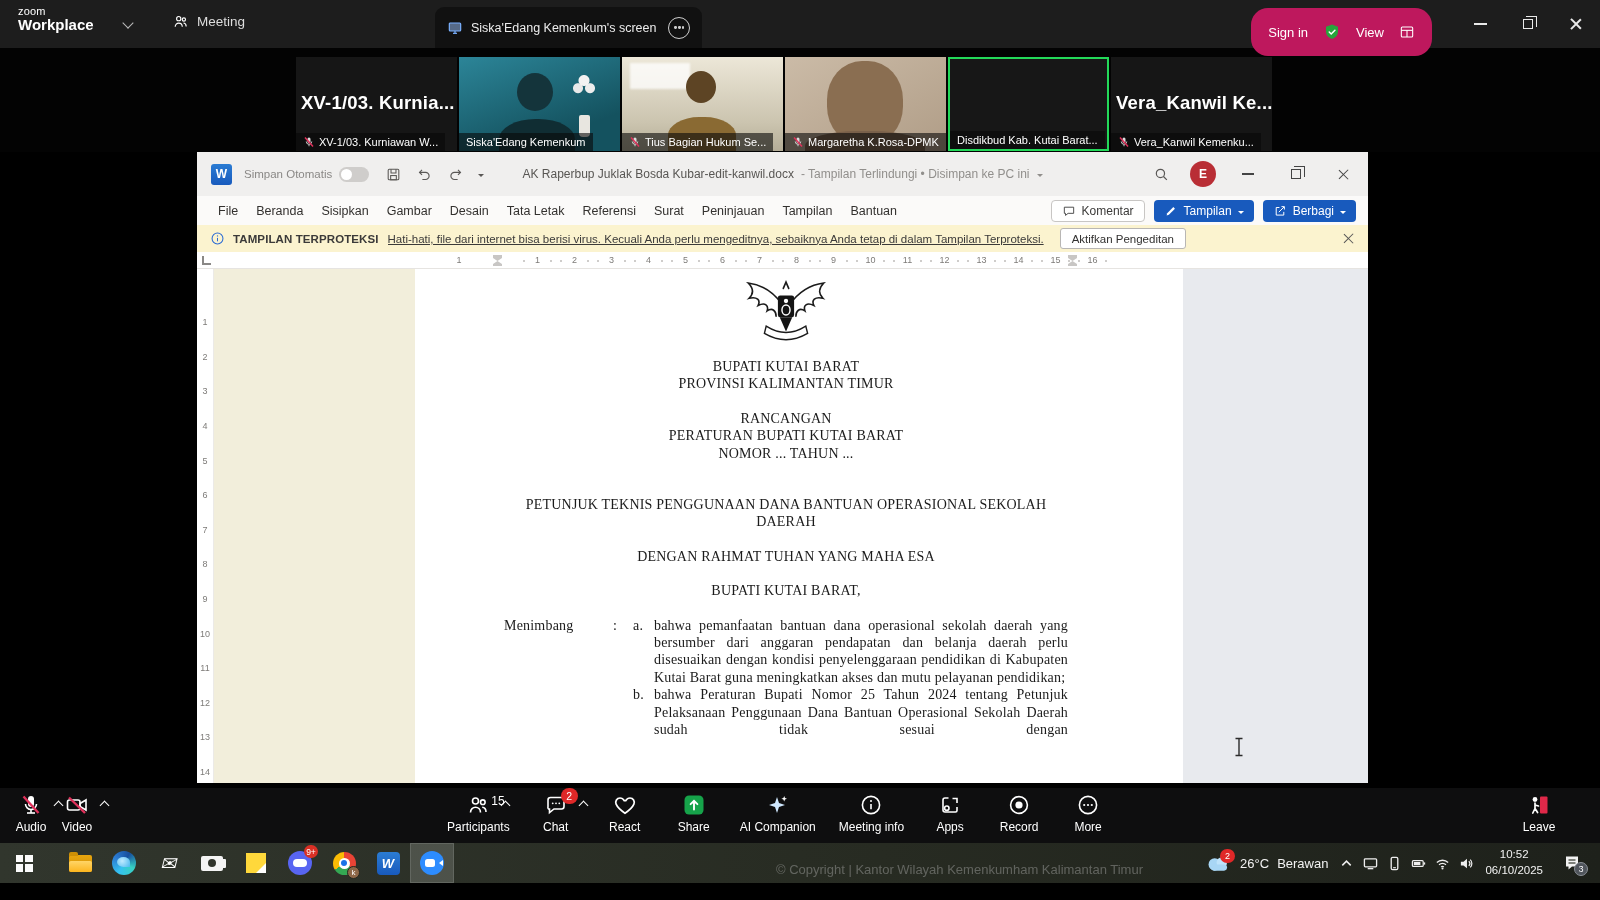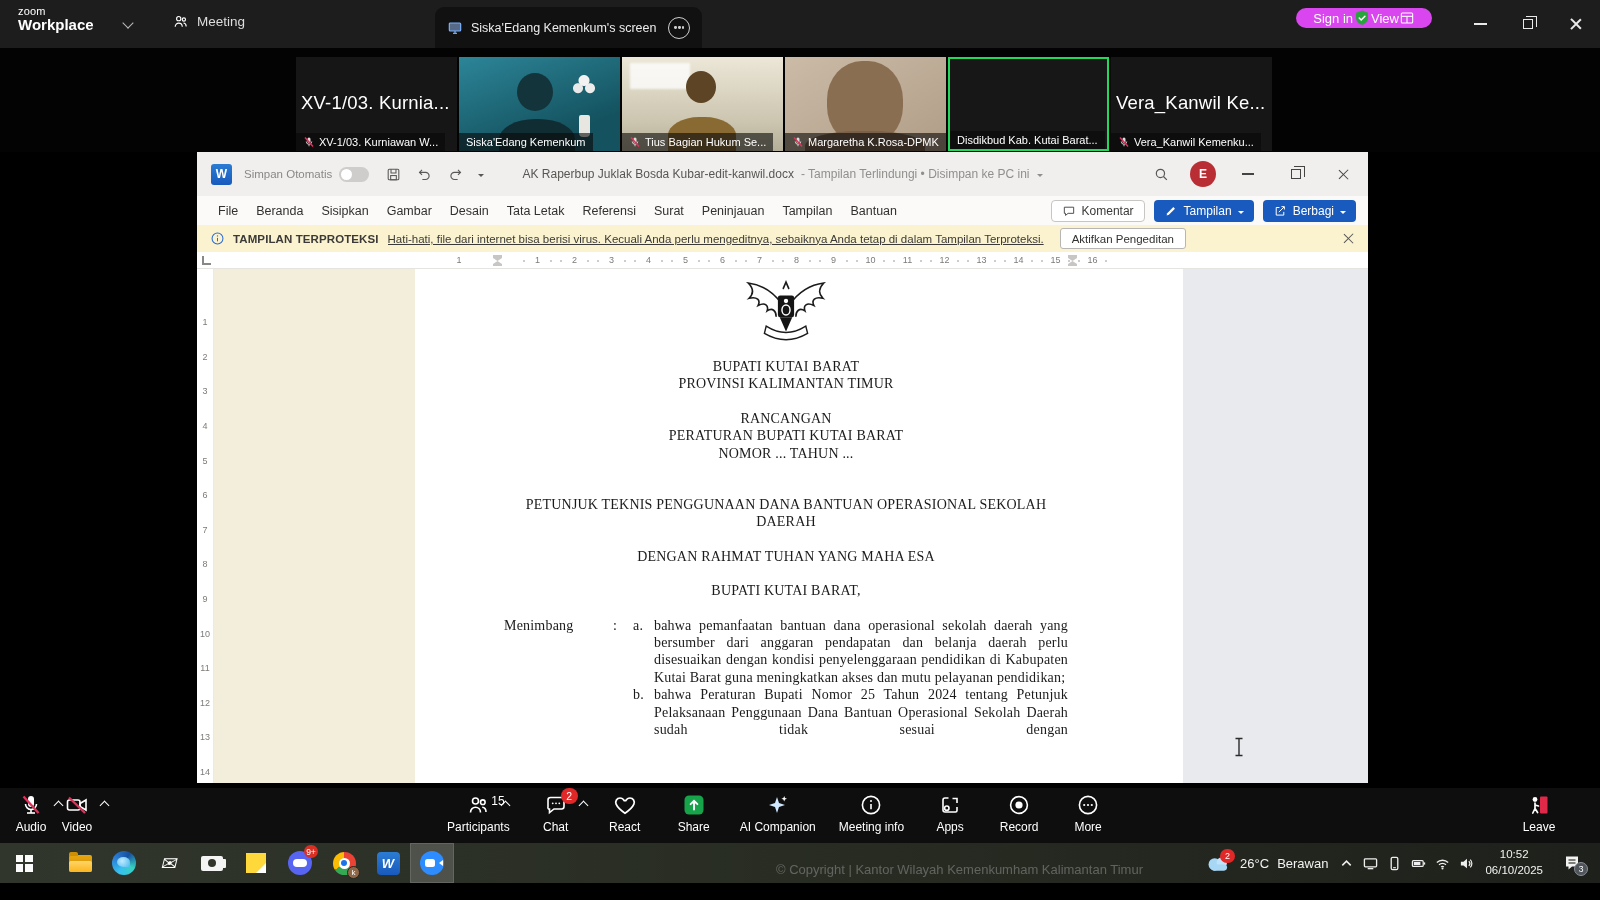--- a/index.html
+++ b/index.html
@@ -11,35 +11,35 @@
   .topbar{position:absolute;left:0;top:0;width:1600px;height:48px;background:#1d1d1d;z-index:10}
   .zlogo{position:absolute;left:18px;top:6px;color:#fff;line-height:1.02}
   .zlogo .a{font-size:11px;letter-spacing:.2px}
   .zlogo .b{font-size:15px;font-weight:700}
   .chev-dn{width:8px;height:8px;border-left:1.6px solid #bbb;border-bottom:1.6px solid #bbb;transform:rotate(-45deg)}
   .zlogo-chev{position:absolute;left:124px;top:19px}
   .meeting-tab{position:absolute;left:172px;top:13px;display:flex;align-items:center;gap:8px;color:#ddd;font-size:13.5px}
   .screen-tab{position:absolute;left:435px;top:7px;height:41px;min-width:246px;background:#111;border-radius:9px 9px 0 0;display:flex;align-items:center;gap:8px;padding:0 12px;color:#ececec;font-size:12.5px}
   .tab-more{width:22px;height:22px;border:1.4px solid #cfcfcf;border-radius:50%;display:flex;align-items:center;justify-content:center;gap:1.5px;margin-left:4px}
   .tab-more i{width:2.3px;height:2.3px;border-radius:50%;background:#cfcfcf}
-  .right-pill{position:absolute;right:168px;top:8px;height:20px;background:#d946ef;border-radius:17px;display:flex;align-items:center;padding:0 17px;color:#fff;font-size:13px}
+  .right-pill{position:absolute;right:168px;top:8px;height:48px;background:#be185d;border-radius:17px;display:flex;align-items:center;gap:15px;padding:0 17px;color:#fff;font-size:13px}
   .win-controls{position:absolute;right:0;top:0;height:48px;display:flex}
   .wc{width:48px;height:48px;display:flex;align-items:center;justify-content:center;position:relative}
   .wc-min i{width:13px;height:1.6px;background:#e9e9e9}
   .wc-max i{width:10px;height:10px;border:1.4px solid #e9e9e9;position:relative;background:transparent}
   .wc-max i::before{content:"";position:absolute;left:2px;top:-4px;width:10px;height:10px;border:1.4px solid #e9e9e9;border-bottom:none;border-left:none}
   .wc-x i{position:relative;width:14px;height:14px}
   .wc-x i::before,.wc-x i::after{content:"";position:absolute;left:6.3px;top:0;width:1.6px;height:14px;background:#e9e9e9}
   .wc-x i::before{transform:rotate(45deg)}.wc-x i::after{transform:rotate(-45deg)}
 
   
   .strip{position:absolute;left:0;top:48px;width:1600px;height:104px;background:#030303;display:flex;align-items:flex-start;padding:9px 0 0 296px;gap:2px;z-index:5}
   .tile{width:161px;height:94px;background:#161616;position:relative;flex:none;overflow:hidden}
   .tile[data-kind="active-dark"]{border:2px solid #23d959;background:#171717}
-  .tile .big{position:absolute;top:35px;left:5px;font-size:18.5px;font-weight:400;color:#fff;white-space:nowrap;letter-spacing:.2px}
+  .tile .big{position:absolute;top:35px;left:5px;font-size:18.5px;font-weight:700;color:#fff;white-space:nowrap;letter-spacing:.2px}
   .sil-head,.sil-body{display:none;position:absolute}
   .tile[data-kind^="photo"] .sil-head,.tile[data-kind^="photo"] .sil-body{display:block}
   .tile[data-kind="photo-teal"]{background:linear-gradient(160deg,#2c8598,#14525f 75%)}
   .tile[data-kind="photo-teal"] .sil-head{left:58px;top:16px;width:36px;height:38px;border-radius:50%;background:#14343b}
   .tile[data-kind="photo-teal"] .sil-body{left:40px;bottom:-10px;width:76px;height:42px;border-radius:48% 48% 0 0;background:#102d33}
   .tile[data-kind="photo-teal"]::before{content:"";position:absolute;right:30px;bottom:14px;width:11px;height:22px;background:#e8e6e0;border-radius:2px 2px 4px 4px}
   .tile[data-kind="photo-teal"]::after{content:"";position:absolute;right:24px;top:18px;width:24px;height:22px;
     background:radial-gradient(circle at 50% 25%,#f2f2f2 0 5px,transparent 6px),radial-gradient(circle at 25% 60%,#e9e9e9 0 4.5px,transparent 5.5px),radial-gradient(circle at 75% 60%,#ededed 0 4.5px,transparent 5.5px)}
   .tile[data-kind="photo-room"]{background:linear-gradient(#ece7d8,#cbc4af 70%,#b4ad97)}
   .tile[data-kind="photo-room"]::before{content:"";position:absolute;left:8px;top:6px;width:60px;height:26px;background:rgba(255,255,255,.75);filter:blur(1px)}

